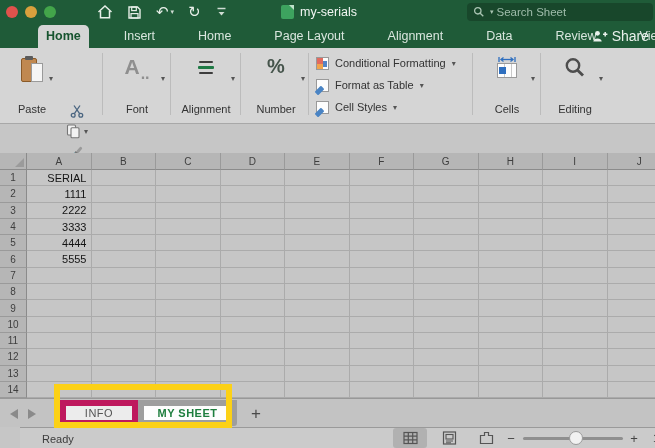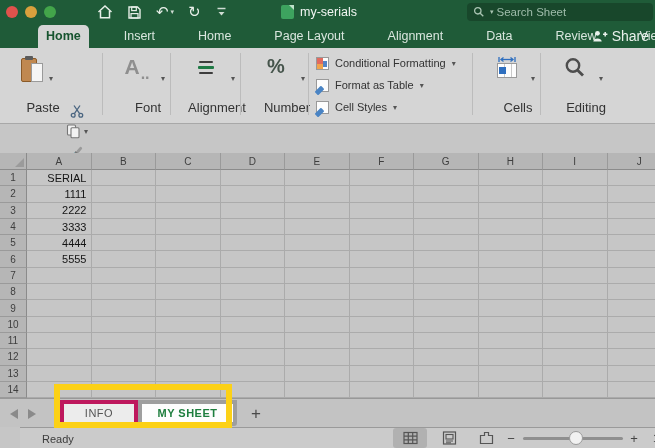--- a/index.html
+++ b/index.html
@@ -26,21 +26,21 @@
   
   .tabrow { position:absolute; left:0; top:24px; width:655px; height:24px; background:#1f5b38; }
   .tabs-left { position:absolute; left:10px; top:0; height:24px; display:flex; align-items:flex-end; gap:27px;padding-left:28px; }
   .rtab { font-size:12.5px; color:#d9e6de; padding:4px 8px 5px; white-space:nowrap; }
   .rtab.active { background:#d5d5d5; color:#17542f; font-weight:bold; border-radius:5px 5px 0 0; }
   .share { position:absolute; right:6px; top:0; height:24px; display:flex; align-items:center; gap:4px; color:#e9f1ec; font-size:14px; }
 
   
   .ribbon { position:absolute; left:0; top:48px; width:655px; height:76px; background:#d5d5d5; border-bottom:1px solid #a8a8a8; }
   .rsep { position:absolute; top:5px; height:62px; width:1px; background:#bcbcbc; }
-  .rlabel { position:absolute; bottom:5px; left:11px; width:100%; text-align:center; font-size:13px; color:#333; }
+  .rlabel { position:absolute; bottom:5px; left:0; width:100%; text-align:center; font-size:11px; color:#333; }
   .rgroup { position:absolute; top:4px; height:68px; }
   .caret { font-size:8px; color:#555; }
   .bigbtn { position:relative; width:100%; height:100%; }
   .icon-slot { position:absolute; top:4px; left:0; width:100%; display:flex; justify-content:center; }
   .side-caret { position:absolute; top:22px; right:3px; }
   
   .clipboard { position:relative; width:22px; height:28px; }
   .clip-board { position:absolute; left:0; top:2px; width:16px; height:24px; background:#c08850; border:1px solid #8a5a28; border-radius:2px; }
   .clip-top { position:absolute; left:4px; top:0; width:8px; height:4px; background:#5a5a5a; border-radius:1px; }
   .clip-page { position:absolute; right:0; top:7px; width:12px; height:19px; background:#f5f5f5; border:1px solid #9a9a9a; }
@@ -92,21 +92,21 @@
   .corner { position:relative; background:#b6b6b6; border-right:1px solid #8b8b8b; border-bottom:1px solid #8b8b8b; }
   .corner::after { content:""; position:absolute; right:2px; bottom:2px; width:0; height:0; border-bottom:9px solid #9b9b9b; border-left:9px solid transparent; }
   .cell { background:#c6c6c6; border-right:1px solid #ababab; border-bottom:1px solid #ababab; font-size:11px; color:#141414; display:flex; align-items:center; justify-content:flex-end; padding-right:4px; overflow:hidden; }
 
   
   .sheetbar { position:absolute; left:0; top:398px; width:655px; height:29px; background:#c3c3c3; border-top:1px solid #989898; }
   .navarrows { position:absolute; left:10px; top:0; height:29px; display:flex; align-items:center; gap:10px; }
   .tri-l { width:0; height:0; border-top:5px solid transparent; border-bottom:5px solid transparent; border-right:8px solid #8a8a8a; }
   .tri-r { width:0; height:0; border-top:5px solid transparent; border-bottom:5px solid transparent; border-left:8px solid #8a8a8a; }
   .sheettabs { position:absolute; left:60px; top:1px; height:26px; display:flex; }
-  .sheet-tab { height:26px; display:flex; align-items:center; justify-content:center; font-size:11px; letter-spacing:0.5px; color:#555; background:#ececec; border:4px solid #be185d; border-radius:0 0 3px 3px; }
+  .sheet-tab { height:26px; display:flex; align-items:center; justify-content:center; font-size:11px; letter-spacing:0.5px; color:#555; background:#ececec; border:6px solid #be185d; border-radius:0 0 3px 3px; }
   .sheet-tab.active { background:#fdfdfd; color:#1e7e3e; font-weight:bold; border-color:#9e9e9e; }
   .sheet-tab.t0 { width:78px; }
   .sheet-tab.t1 { width:99px; }
   .addsheet { position:absolute; left:244px; top:0; height:29px; width:24px; display:flex; align-items:center; justify-content:center; color:#4a4a4a; font-size:17px; }
 
   
   .annot { position:absolute; left:54px; top:384px; width:178px; height:44px; border:6px solid #fcd116; pointer-events:none; z-index:50; }
 
   
   .statusbar { position:absolute; left:0; top:427px; width:655px; height:21px; background:#cbcbcb; border-top:1px solid #9a9a9a;margin-left:20px; }

